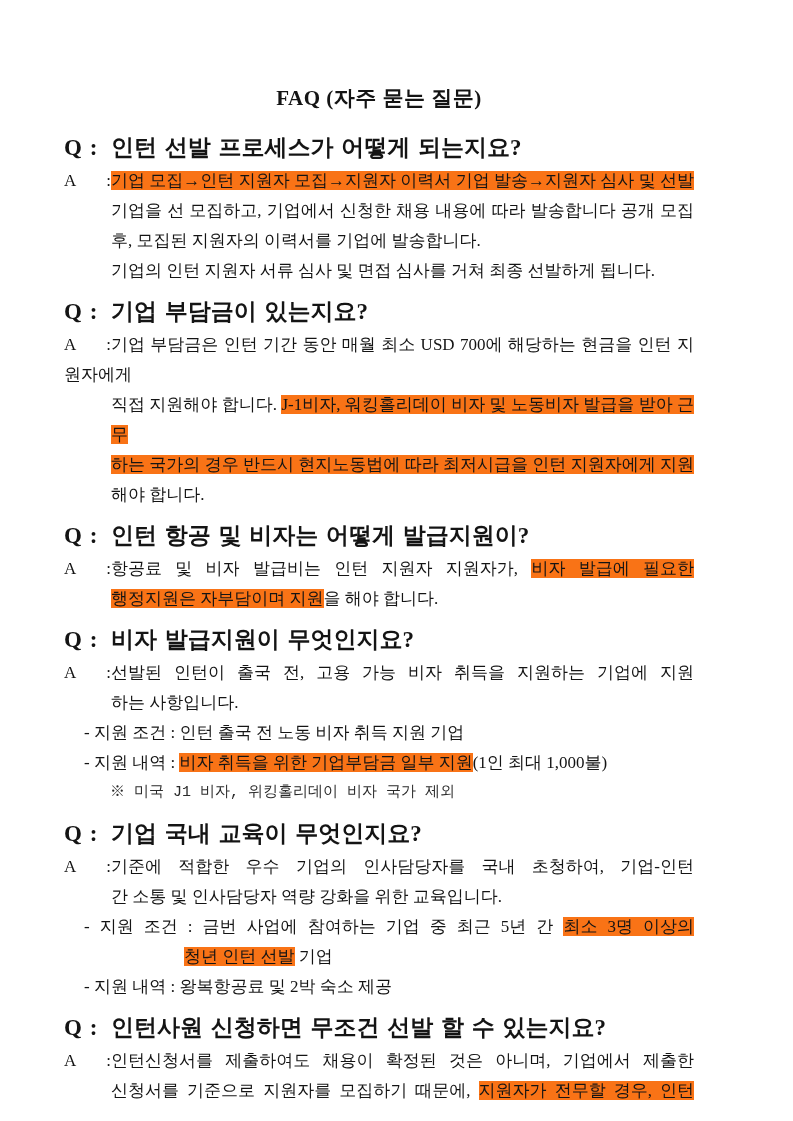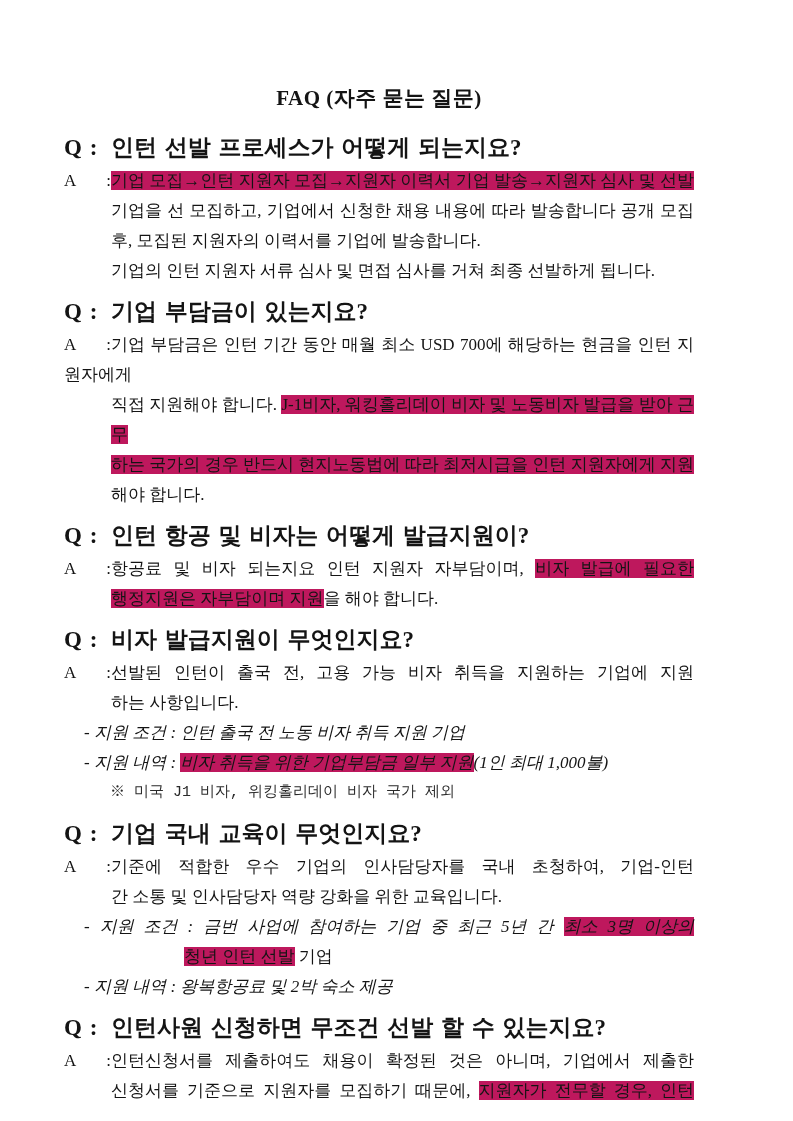--- a/index.html
+++ b/index.html
@@ -30,29 +30,29 @@
     word-spacing: 2px;
   }
   .q-prefix { display: inline-block; width: 47px; }
   .line {
     font-size: 17px;
     line-height: 30px;
   }
   .line.fill { text-align: justify; text-align-last: justify; }
   .a-prefix { display: inline-block; width: 47px; vertical-align: baseline; }
   .line.a-cont   { padding-left: 47px; }
-  .line.sub      { padding-left: 20px; font-style: italic; }
+  .line.sub      { padding-left: 20px; }
   .line.sub-cont { padding-left: 120px; }
   .line.note {
     padding-left: 46px;
     font-family: Liberation Mono, monospace;
     font-size: 15px;
     color: #2a2a2a;
   }
-  .hl { background: #be185d; }
+  .hl { background: #f97316; }
 </style>
 </head>
 <body>
 
 <div class="page">
   <h1 class="title">FAQ (자주 묻는 질문)</h1>
   <div id="sections">
       <div class="section">
         <div class="q-line"><span class="q-prefix">Q :</span><span class="q-text">인턴 선발 프로세스가 어떻게 되는지요?</span></div>
         <div class="line a-first fill"><span class="a-prefix">A :</span><span class="content"><span class="hl">기업 모집→인턴 지원자 모집→지원자 이력서 기업 발송→지원자 심사 및 선발</span></span></div>
@@ -62,21 +62,21 @@
       </div>
       <div class="section">
         <div class="q-line"><span class="q-prefix">Q :</span><span class="q-text">기업 부담금이 있는지요?</span></div>
         <div class="line a-first fill"><span class="a-prefix">A :</span><span class="content"><span class="plain">기업 부담금은 인턴 기간 동안 매월 최소 USD 700에 해당하는 현금을 인턴 지원자에게</span></span></div>
         <div class="line a-cont fill"><span class="content"><span class="plain">직접 지원해야 합니다. </span><span class="hl">J-1비자, 워킹홀리데이 비자 및 노동비자 발급을 받아 근무</span></span></div>
         <div class="line a-cont fill"><span class="content"><span class="hl">하는 국가의 경우 반드시 현지노동법에 따라 최저시급을 인턴 지원자에게 지원</span></span></div>
         <div class="line a-cont"><span class="content"><span class="plain">해야 합니다.</span></span></div>
       </div>
       <div class="section">
         <div class="q-line"><span class="q-prefix">Q :</span><span class="q-text">인턴 항공 및 비자는 어떻게 발급지원이?</span></div>
-        <div class="line a-first fill"><span class="a-prefix">A :</span><span class="content"><span class="plain">항공료 및 비자 되는지요 인턴 지원자 자부담이며, </span><span class="hl">비자 발급에 필요한</span></span></div>
+        <div class="line a-first fill"><span class="a-prefix">A :</span><span class="content"><span class="plain">항공료 및 비자 발급비는 인턴 지원자 지원자가, </span><span class="hl">비자 발급에 필요한</span></span></div>
         <div class="line a-cont"><span class="content"><span class="hl">행정지원은 자부담이며 지원</span><span class="plain">을 해야 합니다.</span></span></div>
       </div>
       <div class="section">
         <div class="q-line"><span class="q-prefix">Q :</span><span class="q-text">비자 발급지원이 무엇인지요?</span></div>
         <div class="line a-first fill"><span class="a-prefix">A :</span><span class="content"><span class="plain">선발된 인턴이 출국 전, 고용 가능 비자 취득을 지원하는 기업에 지원</span></span></div>
         <div class="line a-cont"><span class="content"><span class="plain">하는 사항입니다.</span></span></div>
         <div class="line sub"><span class="content"><span class="plain">- 지원 조건 : 인턴 출국 전 노동 비자 취득 지원 기업</span></span></div>
         <div class="line sub"><span class="content"><span class="plain">- 지원 내역 : </span><span class="hl">비자 취득을 위한 기업부담금 일부 지원</span><span class="plain">(1인 최대 1,000불)</span></span></div>
         <div class="line note"><span class="content"><span class="plain">※ 미국 J1 비자, 위킹홀리데이 비자 국가 제외</span></span></div>
       </div>

